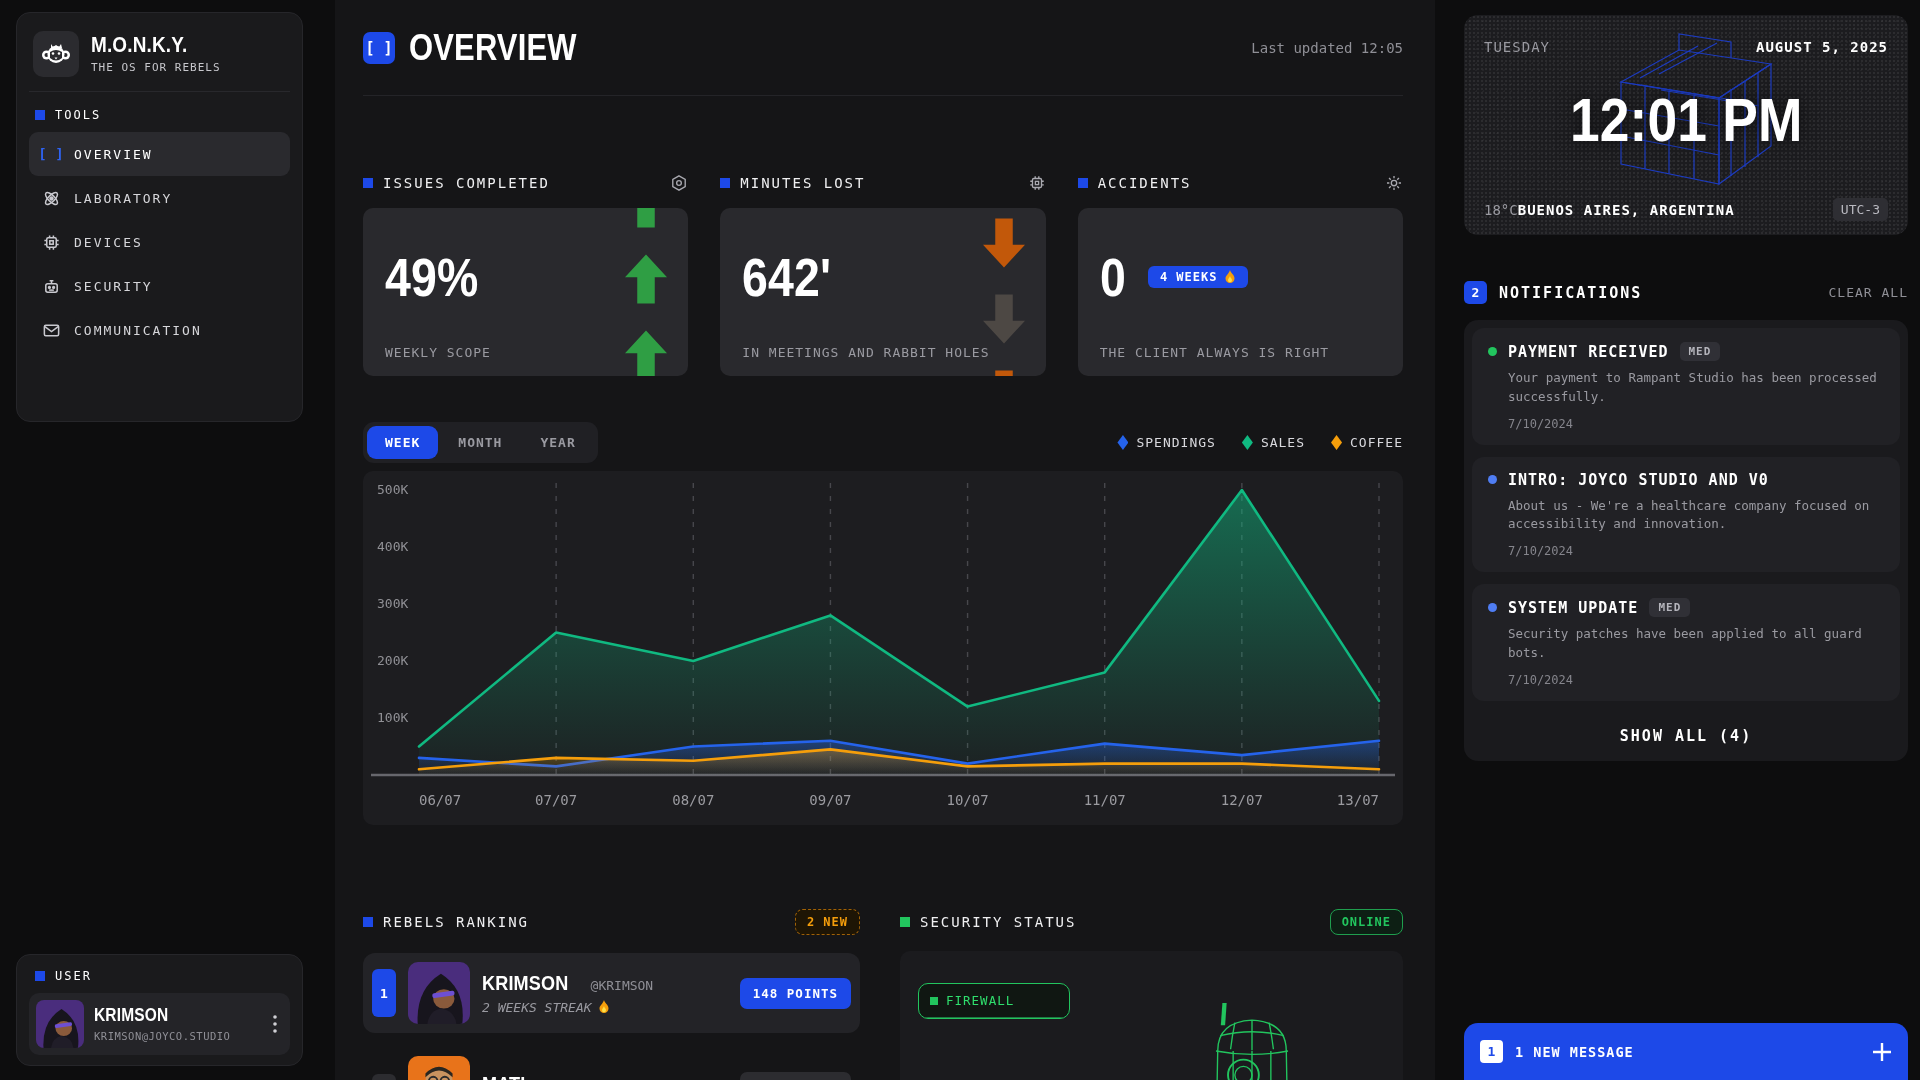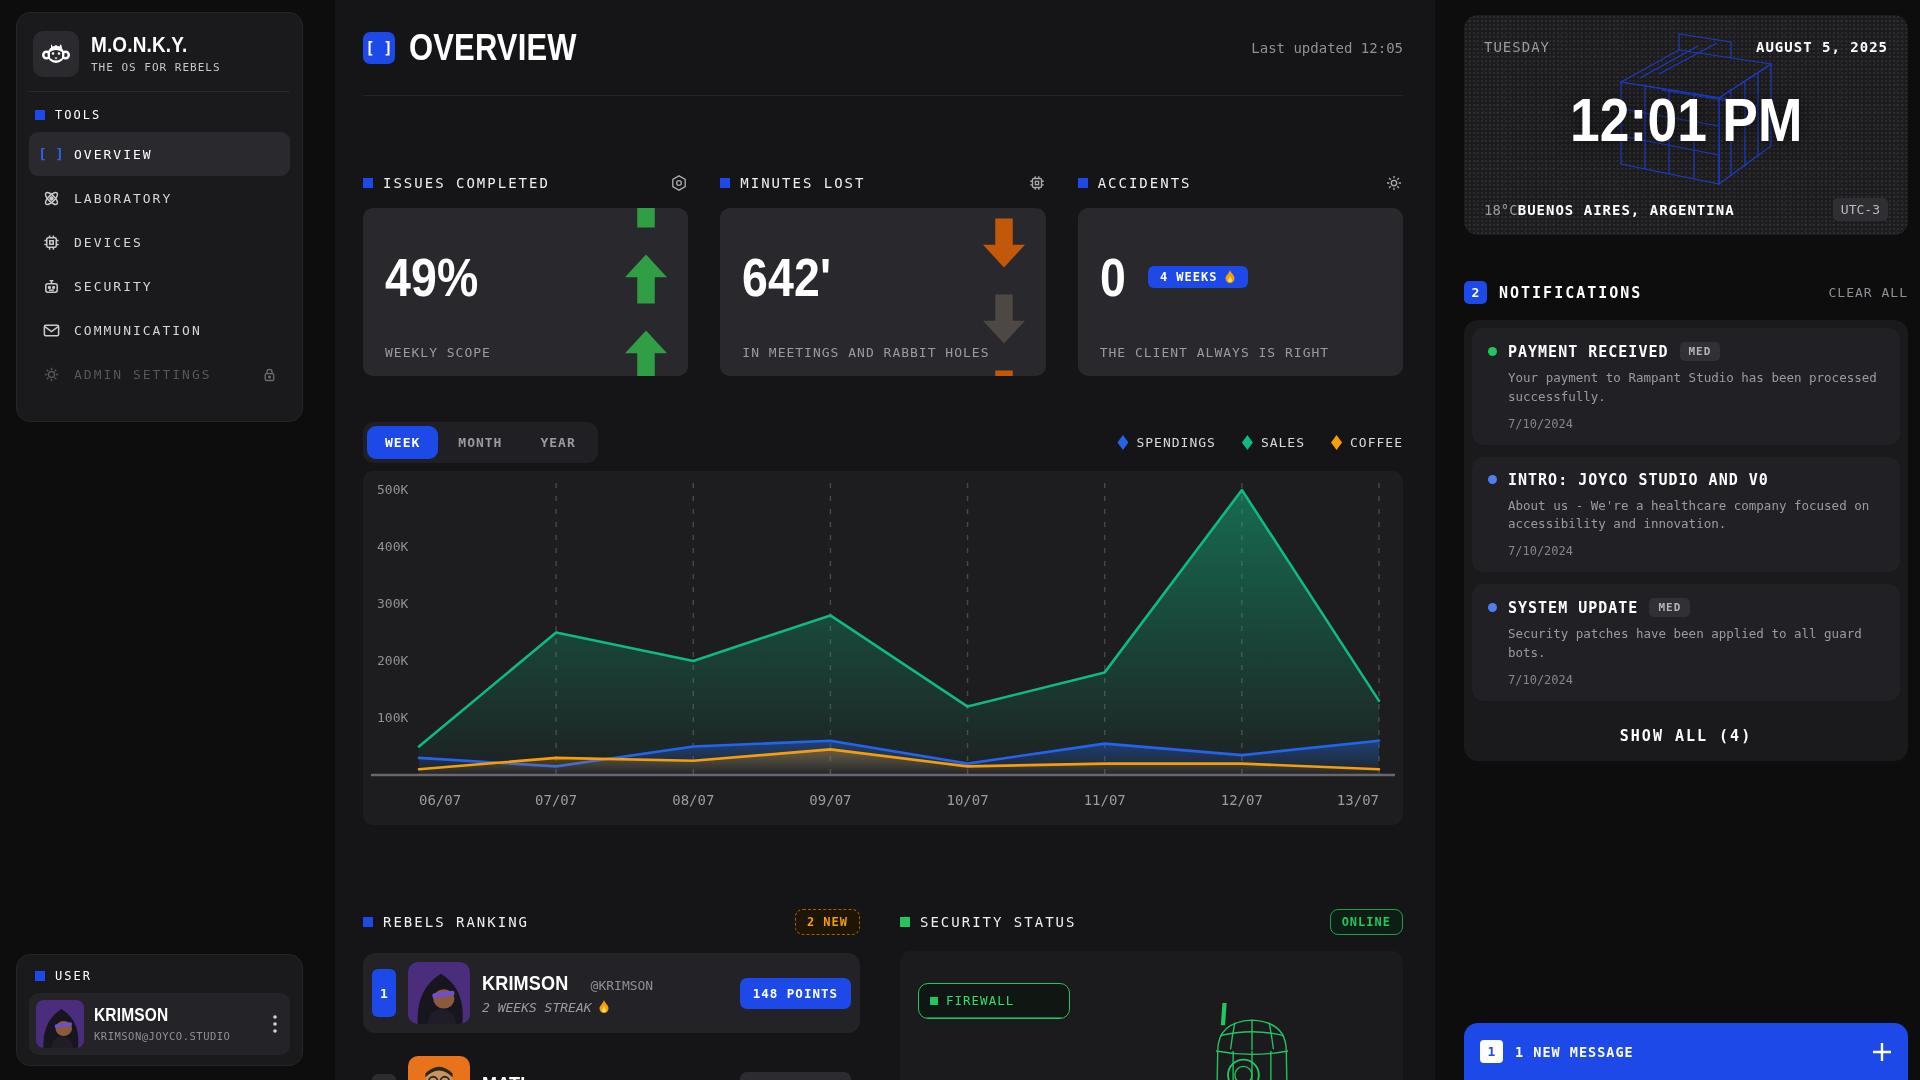--- a/index.html
+++ b/index.html
@@ -204,36 +204,20 @@
     <span>SECURITY</span>
   </div>
   <div class="nav-item">
     <span class="nico">
       <svg width="19" height="19" viewBox="0 0 20 20" fill="none" stroke="currentColor" stroke-width="1.6">
         <rect x="2.5" y="4.5" width="15" height="11" rx="1.5"></rect>
           <path d="M3 6l7 5.2L17 6"></path>
       </svg>
     </span>
     <span>COMMUNICATION</span>
-  </div>
-  <div class="nav-item disabled">
-    <span class="nico">
-      <svg width="19" height="19" viewBox="0 0 20 20" fill="none" stroke="currentColor" stroke-width="1.6">
-        <circle cx="10" cy="10" r="3.2"></circle>
-        <path d="M10 3v2.2M10 14.8V17M3 10h2.2M14.8 10H17M5 5l1.6 1.6M13.4 13.4L15 15M15 5l-1.6 1.6M6.6 13.4L5 15"></path>
-      </svg>
-    </span>
-    <span>ADMIN SETTINGS</span>
-    <span class="lock-right">
-      <svg width="17" height="17" viewBox="0 0 20 20" fill="none" stroke="currentColor" stroke-width="1.6">
-        <rect x="5" y="9" width="10" height="8" rx="1.5"></rect>
-          <path d="M7 9V7a3 3 0 0 1 6 0v2"></path>
-        <circle cx="10" cy="13" r="1" fill="currentColor"></circle>
-      </svg>
-    </span>
   </div>
 </div>
 
 <div id="user-panel" class="panel">
   <div class="sec-label" style="margin-top:4px">
     <span class="sq"></span>
     <span>USER</span>
   </div>
   <div class="user-card">
     <svg class="avatar" style="width:48px;height:48px;border-radius:8px" viewBox="0 0 64 64">

